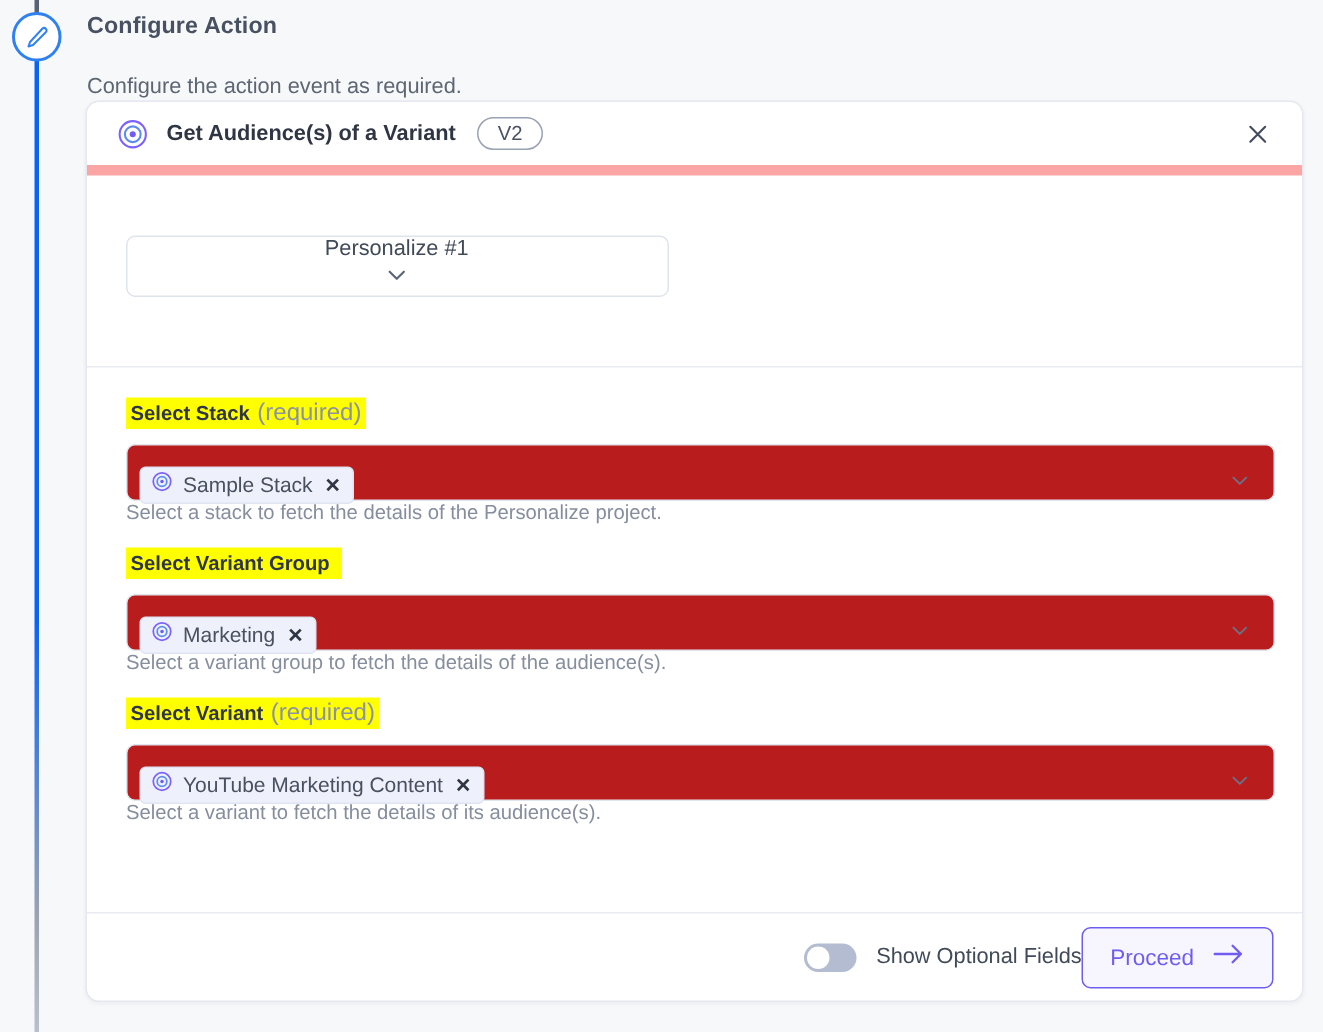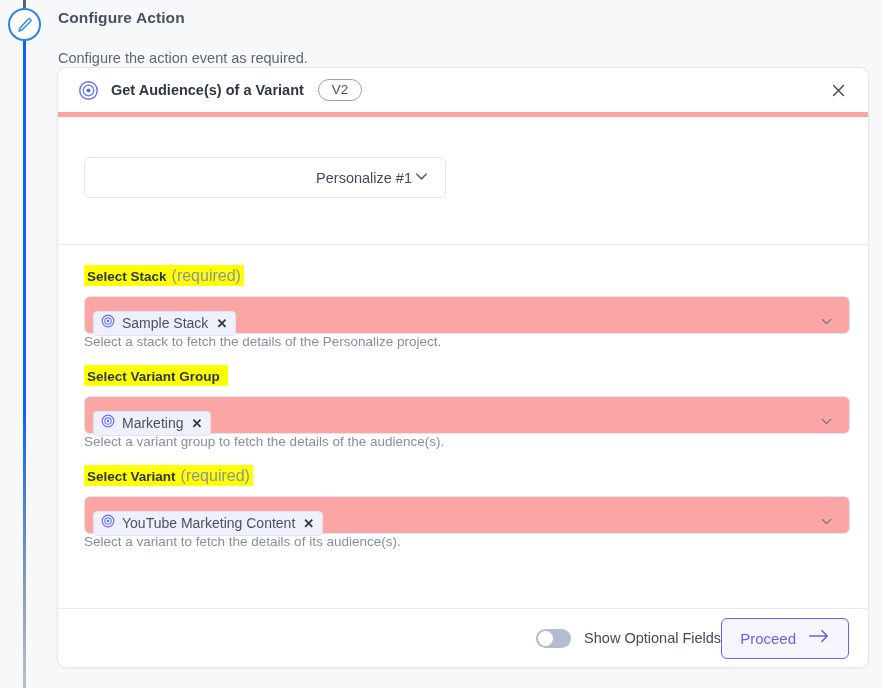--- a/index.html
+++ b/index.html
@@ -46,21 +46,21 @@
     width: 812px; height: 601px;
     background: #ffffff;
     border: 1px solid #e6e8ef;
     border-radius: 9px;
     box-shadow: 0 1px 3px rgba(25,35,60,.05);
     overflow: hidden;
   }
 
   .card-head {
     position: relative; height: 49px;
-    border-bottom: 5px solid #fca5a5;
+    border-bottom: 7px solid #fca5a5;
     display: flex; align-items: center;
   }
   .card-head-icon { margin-left: 20px; display: flex; align-items: center; }
   .card-head-title {
     margin-left: 12px; font-size: 14.5px; font-weight: bold; color: #2f3542;
   }
   .version-badge {
     margin-left: 14px;
     border: 1px solid #9aa1b4; border-radius: 11px;
     padding: 3px 13px 4px;
@@ -74,36 +74,36 @@
 
   
   .account-block { padding: 28px 0 0 26px; height: 128px; border-bottom: 1px solid #e9ebf1; }
   .field-label { font-size: 13.5px; font-weight: bold; color: #2f3542; }
   .req { font-weight: normal; color: #8b93a3; margin-left: 5px; }
   .hl { background: #ffff00; padding: 2px 3px; }
 
   .account-select {
     margin-top: 12px; width: 362px; height: 41px;
     border: 1px solid #dfe3ec; border-radius: 6px;
-    display: flex; align-items: center; justify-content: flex-end;
+    display: flex; align-items: center; justify-content: flex-start;
     padding: 0 14px 0 13px;
-    background: #fff; cursor: pointer;
+    background: #fff; cursor: pointer; flex-direction: column;
   }
   .account-select span { font-size: 14.5px; color: #414a58; }
 
   
   .body-block { padding: 22px 20px 0 26px; }
   .field-group { margin-bottom: 18px; }
   .field-group:last-child { margin-bottom: 0; }
 
   .multi-select {
     margin-top: 11px; width: 766px; height: 38px;
     border: 1px solid #e1e5ee; border-radius: 6px;
     display: flex; align-items: center; justify-content: space-between;
-    padding: 16px 14px 0 8px; background: #fca5a5; cursor: pointer;
+    padding: 16px 14px 0 8px; background: #b91c1c; cursor: pointer;
   }
   .chip {
     display: inline-flex; align-items: center; gap: 7px;
     background: #eef1fb; border: 1px solid #dfe4f3; border-radius: 4px;
     padding: 3px 8px 3px 7px; height: 25px;
   }
   .chip-text { font-size: 14px; color: #49505f; }
   .chip-x {
     font-size: 13px; font-weight: bold; color: #2f3542; cursor: pointer;
     line-height: 1; margin-left: 1px;

